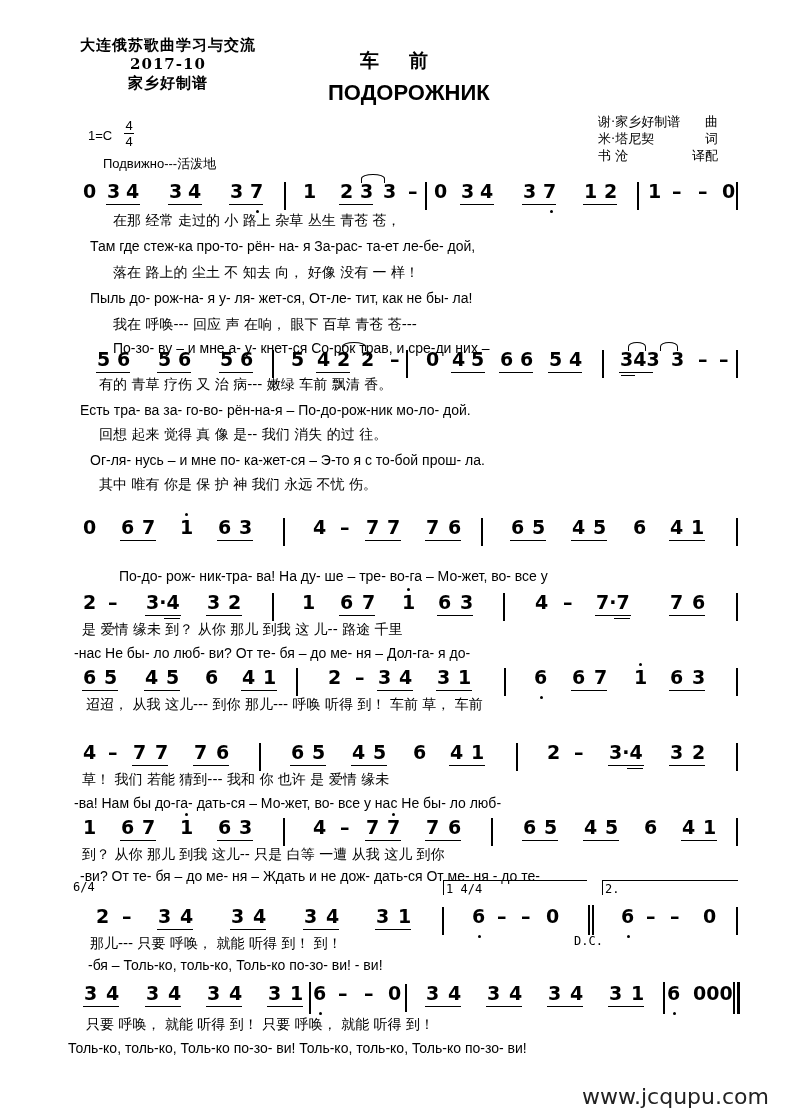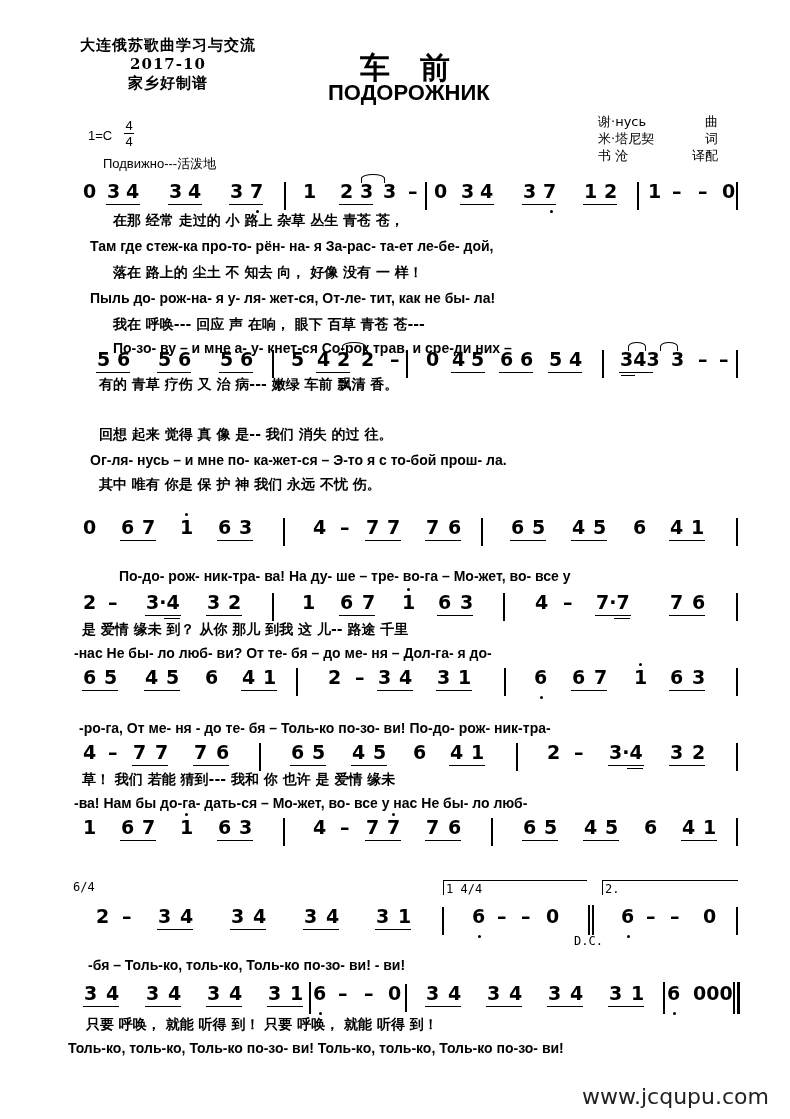--- a/index.html
+++ b/index.html
@@ -1,54 +1,54 @@
 <!DOCTYPE html>
 <html><head>
 <meta charset="utf-8">
 <style>
   html, body { margin:0; padding:0; background:#ffffff; }
   body { width:790px; height:1119px; position:relative; overflow:hidden; font-family:"DejaVu Sans", sans-serif; color:#000; }
   .abs { position:absolute; white-space:nowrap; }
   .hdr-left { left:78px; top:36px; width:180px; text-align:center; font-family:"DejaVu Serif", serif; font-weight:bold; font-size:15px; line-height:19px; letter-spacing:1px; }
-  .title-cn { left:360px; top:48px; font-family:Liberation Mono, monospace; font-weight:bold; font-size:30px; letter-spacing:30px; }
+  .title-cn { left:360px; top:48px; font-family:Liberation Mono, monospace; font-weight:bold; font-size:19px; letter-spacing:30px; }
   .title-ru { left:328px; top:80px; font-family:"Liberation Sans", sans-serif; font-weight:bold; font-size:22px; }
   .credits { left:598px; top:113px; font-size:13px; line-height:17px; }
   .credits div { display:flex; justify-content:space-between; width:120px; }
   .key { left:88px; top:128px; font-family:"Liberation Sans", sans-serif; font-size:13px; }
   .frac { position:absolute; left:124px; top:118px; font-family:"Liberation Sans", sans-serif; font-size:13px; line-height:15px; text-align:center; width:10px; }
   .frac .top { border-bottom:1px solid #000; }
   .tempo { left:103px; top:155px; font-family:"Liberation Sans", sans-serif; font-size:13px; }
 
   .row { position:absolute; left:0; width:790px; }
   .notes { position:absolute; font-family:"DejaVu Sans", sans-serif; font-weight:bold; font-size:19px; letter-spacing:0; }
   .n { position:absolute; top:0; }
   .ul { position:absolute; height:1px; background:#000; }
   .bar { position:absolute; width:2px; background:#000; }
   .lyr { position:absolute; font-size:14px; }
-  .lyr-cn { font-family:"DejaVu Sans", sans-serif;font-weight:bold; }
+  .lyr-cn { font-family:"DejaVu Sans", sans-serif; }
   .lyr-ru { font-family:"Liberation Sans", sans-serif; font-size:14px; }
   .dot { position:absolute; width:3px; height:3px; background:#000; border-radius:50%; }
   .tie { position:absolute; border:1px solid #000; border-bottom:none; border-radius:50% 50% 0 0; height:8px; }
   .small { font-family:"DejaVu Sans Mono", monospace; font-size:12px; font-weight:normal; }
   .volta { position:absolute; border-top:1px solid #000; border-left:1px solid #000; height:14px; }
   .watermark { left:582px; top:1084px; font-family:"DejaVu Sans", sans-serif; font-size:22px; color:#222; }
 </style>
 </head>
 <body>
 
 <div class="abs hdr-left">
   <div>大连俄苏歌曲学习与交流</div>
   <div>2017-10</div>
   <div>家乡好制谱</div>
 </div>
 <div class="abs title-cn">车前</div>
 <div class="abs title-ru">ПОДОРОЖНИК</div>
 <div class="abs credits">
   <div>
-      <span>谢·нусь</span>
+      <span>谢·家乡好制谱</span>
       <span>曲</span>
     </div>
   <div>
       <span>米·塔尼契</span>
       <span>词</span>
     </div>
   <div>
       <span>书 沧</span>
       <span>译配</span>
     </div>
@@ -146,20 +146,21 @@
       <div class="ul" style="left:621px;top:27px;width:14px"></div>
     <div class="tie" style="left:628px;top:-6px;width:16px"></div>
       <div class="tie" style="left:660px;top:-6px;width:16px"></div>
     <span class="n" style="left:671px">3</span>
       <span class="n" style="left:698px">–</span>
       <span class="n" style="left:719px">–</span>
     <div class="bar" style="left:736px;top:2px;height:28px"></div>
   </div>
   <div class="lyr lyr-cn" style="left:0;top:28px;width:790px;height:160px">
     <span class="abs" style="left:99px;top:0">有的 青草 疗伤 又 治 病--- 嫩绿 车前 飘清 香。</span>
+    <span class="abs lyr-ru" style="left:80px;top:26px">Есть тра- ва за- го-во- рён-на-я – По-до-рож-ник мо-ло- дой.</span>
     <span class="abs" style="left:99px;top:50px">回想 起来 觉得 真 像 是-- 我们 消失 的过 往。</span>
     <span class="abs" style="left:99px;top:100px">其中 唯有 你是 保 护 神 我们 永远 不忧 伤。</span>
     <span class="abs lyr-ru" style="left:90px;top:76px">Ог-ля- нусь – и мне по- ка-жет-ся – Э-то я с то-бой прош- ла.</span>
   </div>
 </div>
 
 <div class="row" style="top:516px">
   <div class="notes">
     <span class="n" style="left:83px">0</span>
     <span class="n" style="left:121px">6</span>
@@ -262,21 +263,21 @@
       <span class="n" style="left:594px">7</span>
       <div class="ul" style="left:571px;top:24px;width:36px"></div>
     <span class="n" style="left:634px">1</span>
       <div class="dot" style="left:639px;top:-3px"></div>
     <span class="n" style="left:670px">6</span>
       <span class="n" style="left:692px">3</span>
       <div class="ul" style="left:669px;top:24px;width:36px"></div>
     <div class="bar" style="left:736px;top:2px;height:28px"></div>
   </div>
   <div class="lyr lyr-cn" style="left:0;top:30px;width:790px;height:60px">
-    <span class="abs lyr-ru" style="left:79px;top:24px">-ро-га, От ме- ня - до те- бя – Толь-ко по-зо- ви! По-до- рож- ник-тра-</span>
+    <span class="abs" style="left:86px;top:0">迢迢， 从我 这儿--- 到你 那儿--- 呼唤 听得 到！ 车前 草， 车前</span>
   </div>
 </div>
 
 <div class="row" style="top:741px">
   <div class="notes">
     <span class="n" style="left:83px">4</span>
       <span class="n" style="left:108px">–</span>
     <span class="n" style="left:133px">7</span>
       <span class="n" style="left:155px">7</span>
       <div class="ul" style="left:132px;top:24px;width:36px"></div>
@@ -339,20 +340,22 @@
     <span class="n" style="left:584px">4</span>
       <span class="n" style="left:605px">5</span>
       <div class="ul" style="left:583px;top:24px;width:36px"></div>
     <span class="n" style="left:644px">6</span>
     <span class="n" style="left:682px">4</span>
       <span class="n" style="left:703px">1</span>
       <div class="ul" style="left:681px;top:24px;width:36px"></div>
     <div class="bar" style="left:736px;top:2px;height:28px"></div>
   </div>
   <div class="lyr lyr-cn" style="left:0;top:30px;width:790px;height:60px">
+    <span class="abs" style="left:82px;top:0">到？ 从你 那儿 到我 这儿-- 只是 白等 一遭 从我 这儿 到你</span>
+    <span class="abs lyr-ru" style="left:80px;top:22px">-ви? От те- бя – до ме- ня – Ждать и не дож- дать-ся От ме- ня - до те-</span>
   </div>
 </div>
 
 <div class="row" style="top:880px">
   <div class="abs small" style="left:73px;top:0">6/4</div>
   <div class="volta" style="left:443px;top:0;width:143px">
       <span class="small" style="position:absolute;left:2px;top:1px">1 4/4</span>
     </div>
   <div class="volta" style="left:602px;top:0;width:135px">
       <span class="small" style="position:absolute;left:2px;top:1px">2.</span>
@@ -382,20 +385,21 @@
       <div class="bar" style="left:592px;top:0;height:30px"></div>
     <span class="n" style="left:621px">6</span>
       <div class="dot" style="left:627px;top:30px"></div>
       <span class="n" style="left:646px">–</span>
       <span class="n" style="left:670px">–</span>
       <span class="n" style="left:703px">0</span>
     <div class="bar" style="left:736px;top:2px;height:28px"></div>
   </div>
   <div class="abs small" style="left:574px;top:54px">D.C.</div>
   <div class="lyr lyr-cn" style="left:0;top:55px;width:790px;height:60px">
+    <span class="abs" style="left:90px;top:0">那儿--- 只要 呼唤， 就能 听得 到！ 到！</span>
     <span class="abs lyr-ru" style="left:88px;top:22px">-бя – Толь-ко, толь-ко, Толь-ко по-зо- ви! - ви!</span>
   </div>
 </div>
 
 <div class="row" style="top:982px">
   <div class="notes">
     <span class="n" style="left:84px">3</span>
       <span class="n" style="left:106px">4</span>
       <div class="ul" style="left:83px;top:24px;width:36px"></div>
     <span class="n" style="left:146px">3</span>

